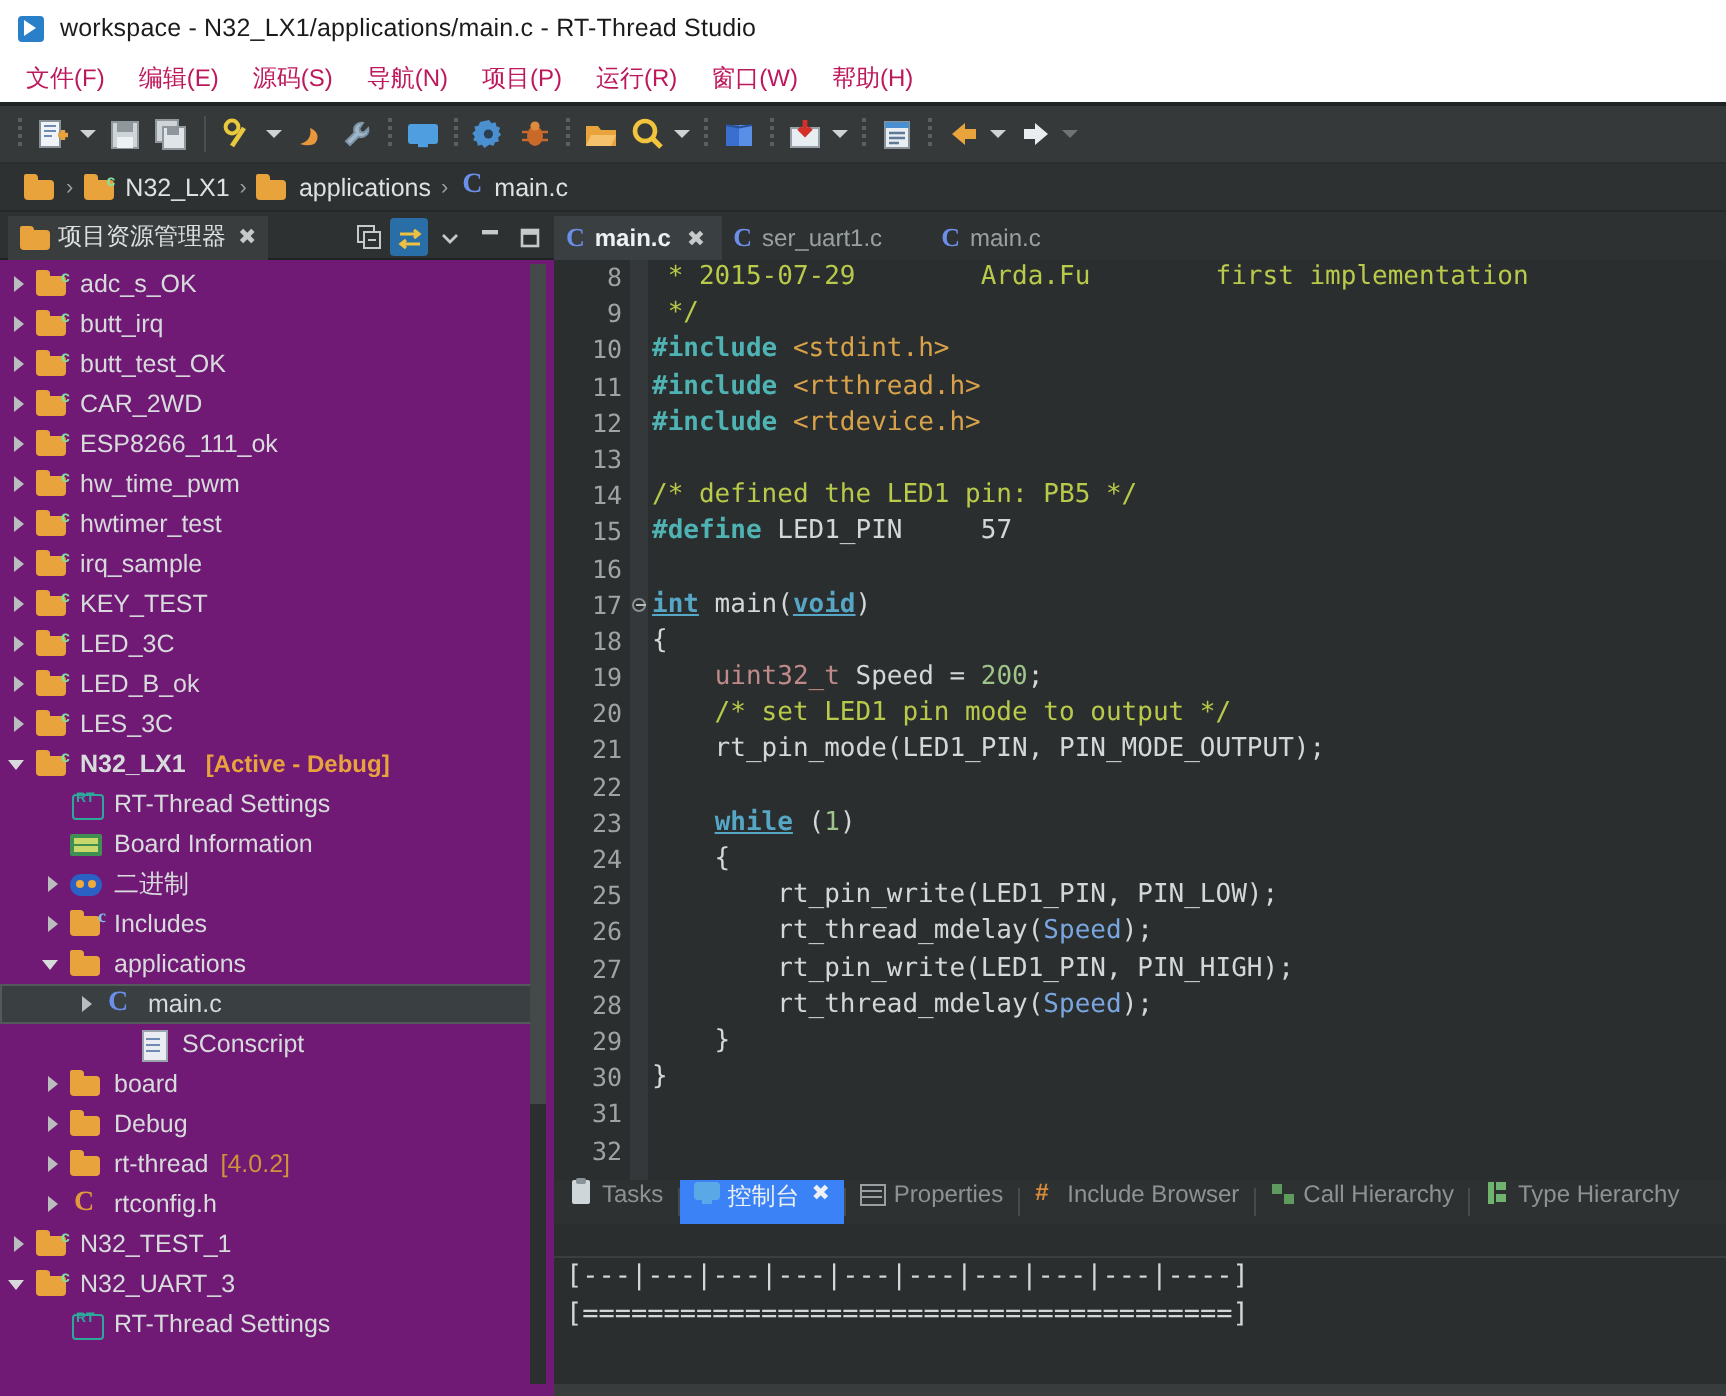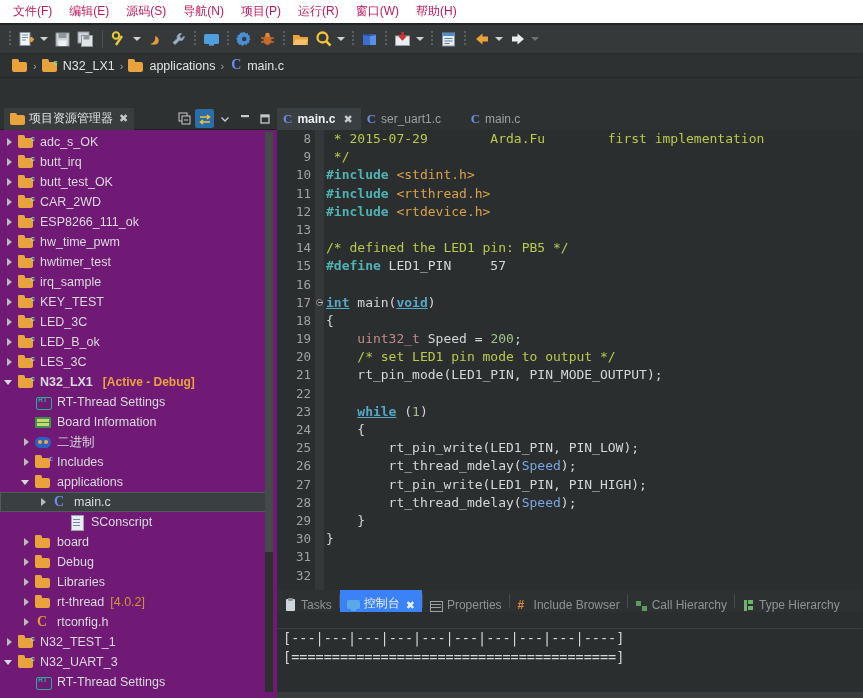--- a/index.html
+++ b/index.html
@@ -187,21 +187,21 @@
   .k-txt  { color:#d4d7d8; }
   .k-type { color:#c08a8a; }                    
   .k-num  { color:#9fc48a; }
   .k-var  { color:#7aa6e0; }
 
   .edit-scroll-v { position:absolute; right:0; top:22px; width:10px; height:460px; background:#2b2e2f; }
 
   
   .console { position:absolute; left:277px; top:482px; width:586px; height:108px; background:#2b2e2f; }
   .ctabbar { height:22px; background:#2e3132; display:flex; align-items:center; }
-  .ctab { height:22px; display:flex; align-items:flex-end; gap:4px; padding:0 7px;
+  .ctab { height:22px; display:flex; align-items:flex-start; gap:4px; padding:0 7px;
           font-size:12px; color:#8d9394; }
   .ctab.active { background:#3b82f6; color:#eef1f2; }
   .ctab .xm { font-size:11px; margin-left:2px; }
   .cdiv { width:1px; height:14px; background:#474b4c; }
   .ctab-ico { width:13px; height:13px; position:relative; flex:none; }
   .ic-tasks::before{content:"";position:absolute;left:2px;top:0;width:9px;height:12px;background:#cfd6da;border-radius:1px;}
   .ic-tasks::after{content:"";position:absolute;left:4px;top:-1px;width:5px;height:3px;background:#8a9299;border-radius:1px;}
   .ic-cons::before{content:"";position:absolute;left:0;top:1px;width:13px;height:9px;background:#5aa9e6;border-radius:2px;}
   .ic-cons::after{content:"";position:absolute;left:4px;top:10px;width:5px;height:2px;background:#5aa9e6;}
   .ic-prop::before{content:"";position:absolute;left:0px;top:2px;width:11px;height:9px;border:1px solid #9aa0a1;}
@@ -218,20 +218,27 @@
                border-top:1px solid #3a3e3f; }
   .clog-line { font-family:"DejaVu Sans Mono", monospace; font-size:13.5px; line-height:19px;
                color:#d2d6d7; white-space:pre; padding-left:6px; }
   .cbottom { position:absolute; left:0; bottom:0; width:586px; height:6px; background:#383c3d; }
 </style>
 </head>
 <body>
 
 <div id="app">
 
+  <div class="titlebar">
+    <span class="app-icon">
+      <span class="sq"></span>
+        <span class="tri"></span>
+    </span>
+    <span class="title-text">workspace - N32_LX1/applications/main.c - RT-Thread Studio</span>
+  </div>
 
   <div class="menubar">
     <div class="menuitem">文件(F)</div>
     <div class="menuitem">编辑(E)</div>
     <div class="menuitem">源码(S)</div>
     <div class="menuitem">导航(N)</div>
     <div class="menuitem">项目(P)</div>
     <div class="menuitem">运行(R)</div>
     <div class="menuitem">窗口(W)</div>
     <div class="menuitem">帮助(H)</div>
@@ -605,27 +612,20 @@
             </span>
             <span class="ticon ico-folder"></span>
             <span class="tlabel">board</span>
           </div>
           <div class="trow" style="padding-left: 21px;">
             <span class="tw">
               <span class="caret-c"></span>
             </span>
             <span class="ticon ico-folder"></span>
             <span class="tlabel">Debug</span>
-          </div>
-          <div class="trow" style="padding-left: 21px;">
-            <span class="tw">
-              <span class="caret-c"></span>
-            </span>
-            <span class="ticon ico-folder"></span>
-            <span class="tlabel">Libraries</span>
           </div>
           <div class="trow" style="padding-left: 21px;">
             <span class="tw">
               <span class="caret-c"></span>
             </span>
             <span class="ticon ico-folder"></span>
             <span class="tlabel">rt-thread</span>
             <span class="tver">[4.0.2]</span>
           </div>
           <div class="trow" style="padding-left: 21px;">

